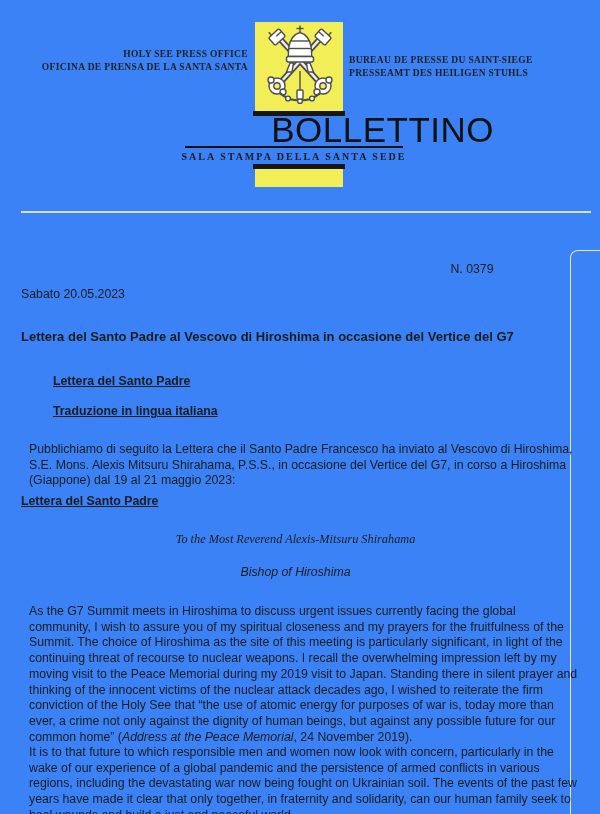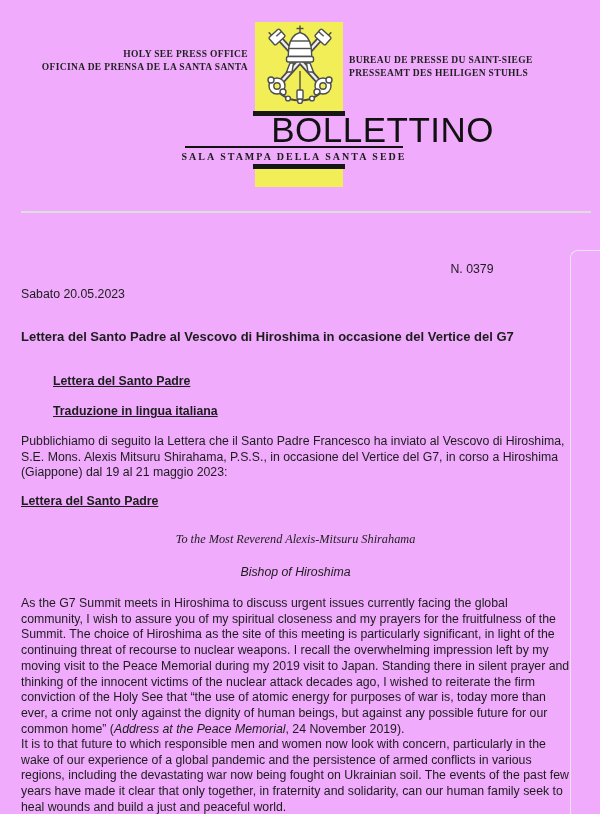--- a/index.html
+++ b/index.html
@@ -1,17 +1,17 @@
 <!DOCTYPE html>
 <html><head>
 <meta charset="utf-8">
 <style>
   html,body{margin:0;padding:0;background:#fff;}
   .page{
-    position:relative;width:600px;height:814px;overflow:hidden;background:#f0abfc;
+    position:relative;width:600px;height:814px;overflow:hidden;background:#3b82f6;
     font-family:"Liberation Sans",sans-serif;color:#1c1c1c;
   }
   .abs{position:absolute;}
 
   
   .hdr-side{
     font-family:"Liberation Serif",serif;font-weight:700;font-size:9.5px;line-height:13px;
     letter-spacing:.35px;color:#1f1f1f;white-space:nowrap;
   }
   .hdr-left{top:48px;left:0;width:248px;text-align:right;}
@@ -48,21 +48,21 @@
   .link1{top:374px;left:53px;}
   .link2{top:404px;left:53px;text-align:right;}
   .intro{top:434px;left:21px;width:549px;}
   .section-heading{top:494px;left:21px;}
   .sal{left:21px;width:549px;text-align:center;font-style:italic;}
   .sal1{top:532px;font-family:Liberation Serif, serif;}
   .sal2{top:565px;}
   .para1{top:596px;left:21px;width:549px;}
   .para2{top:737px;left:21px;width:549px;}
   .it{font-style:italic;}
-  p{margin:0;}
+  p{margin:8px;}
 </style>
 </head>
 <body>
 
 <div class="page">
 
   <div class="abs hdr-side hdr-left">
     <div>HOLY SEE PRESS OFFICE</div>
     <div>OFICINA DE PRENSA DE LA SANTA SANTA</div>
   </div>

